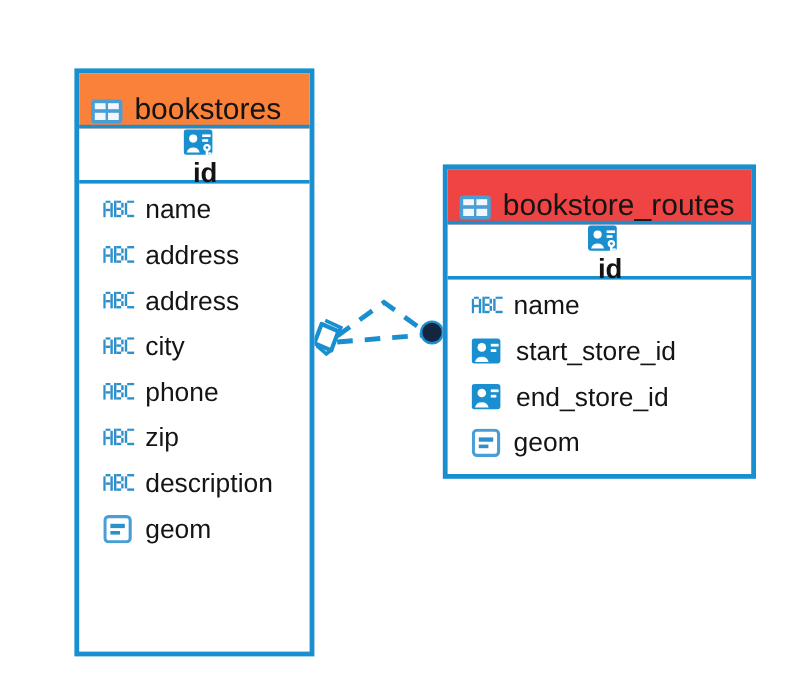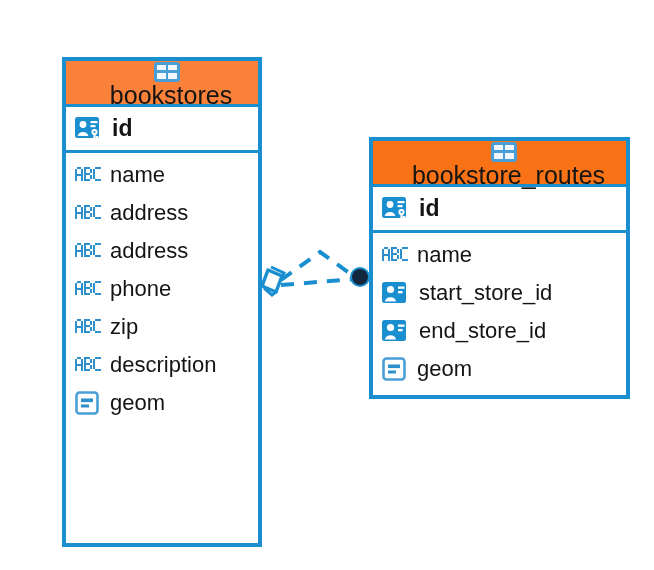--- a/index.html
+++ b/index.html
@@ -13,54 +13,54 @@
   #canvas{position:absolute;left:0;top:0;width:654px;height:570px;}
 
   
   .entity{
     position:absolute;
     background:#ffffff;
     border:4px solid #1a8fd0;
     box-sizing:border-box;
   }
   .ent-header{
+    display:flex;align-items:flex-end;
+    height:46px;
+    padding-left:9px;
+    box-sizing:border-box;
+    border-bottom:3px solid #1a8fd0;
+  }
+  .ent-header.orange{background:#f9813a;}
+  .ent-header.gray{background:#ef4444;}
+  .ent-title{
+    font-size:25px;color:#141414;
+    margin-left:9px;
+    white-space:nowrap;
+    line-height:1;
+  }
+  .pk-row{
     display:flex;align-items:center;
     height:46px;
     padding-left:9px;
     box-sizing:border-box;
     border-bottom:3px solid #1a8fd0;
     flex-direction:column;
   }
-  .ent-header.orange{background:#f9813a;}
-  .ent-header.gray{background:#f97316;}
-  .ent-title{
-    font-size:25px;color:#141414;
-    margin-left:9px;
-    white-space:nowrap;
-    line-height:1;
-  }
-  .pk-row{
-    display:flex;align-items:center;
-    height:46px;
-    padding-left:9px;
-    box-sizing:border-box;
-    border-bottom:3px solid #1a8fd0;
-  }
   .row{
     display:flex;align-items:center;
     height:38px;
     padding-left:9px;
     box-sizing:border-box;
   }
   .row-label{
     font-size:22px;color:#141414;
     margin-left:9px;white-space:nowrap;line-height:1;
   }
   .row-label.bold{font-weight:bold;font-size:23px;}
-  .rows-wrap{padding-top:3px;padding-bottom:3px;}
+  .rows-wrap{padding-top:3px;padding-bottom:3px;padding-left:11px;}
 
   
   .ico{flex:0 0 auto;display:block;}
   .ico-abc{width:26px;height:16px;}
   .ico-key{width:28px;height:26px;}
   .ico-fk{width:28px;height:24px;}
   .ico-geom{width:26px;height:24px;}
   .ico-table{width:28px;height:22px;}
 
   
@@ -177,20 +177,40 @@
               <rect x="15" y="8" width="2" height="4"></rect>
               <rect x="11" y="12" width="4" height="2"></rect>
             <rect x="20" y="0" width="6" height="2"></rect>
               <rect x="18" y="2" width="2" height="10"></rect>
               <rect x="20" y="12" width="6" height="2"></rect>
           </g>
         </svg>
         <span class="row-label">address</span>
       </div>
 
+      <div class="row">
+        <svg class="ico ico-abc" viewBox="0 0 26 16" xmlns="http://www.w3.org/2000/svg">
+          <g fill="#2d8fcc">
+            <rect x="0" y="2" width="2" height="12"></rect>
+              <rect x="2" y="0" width="4" height="2"></rect>
+              <rect x="6" y="2" width="2" height="12"></rect>
+              <rect x="2" y="7" width="4" height="2"></rect>
+            <rect x="9" y="0" width="2" height="14"></rect>
+              <rect x="11" y="0" width="4" height="2"></rect>
+              <rect x="15" y="2" width="2" height="4"></rect>
+              <rect x="11" y="6" width="4" height="2"></rect>
+              <rect x="15" y="8" width="2" height="4"></rect>
+              <rect x="11" y="12" width="4" height="2"></rect>
+            <rect x="20" y="0" width="6" height="2"></rect>
+              <rect x="18" y="2" width="2" height="10"></rect>
+              <rect x="20" y="12" width="6" height="2"></rect>
+          </g>
+        </svg>
+        <span class="row-label">city</span>
+      </div>
 
       <div class="row">
         <svg class="ico ico-abc" viewBox="0 0 26 16" xmlns="http://www.w3.org/2000/svg">
           <g fill="#2d8fcc">
             <rect x="0" y="2" width="2" height="12"></rect>
               <rect x="2" y="0" width="4" height="2"></rect>
               <rect x="6" y="2" width="2" height="12"></rect>
               <rect x="2" y="7" width="4" height="2"></rect>
             <rect x="9" y="0" width="2" height="14"></rect>
               <rect x="11" y="0" width="4" height="2"></rect>

